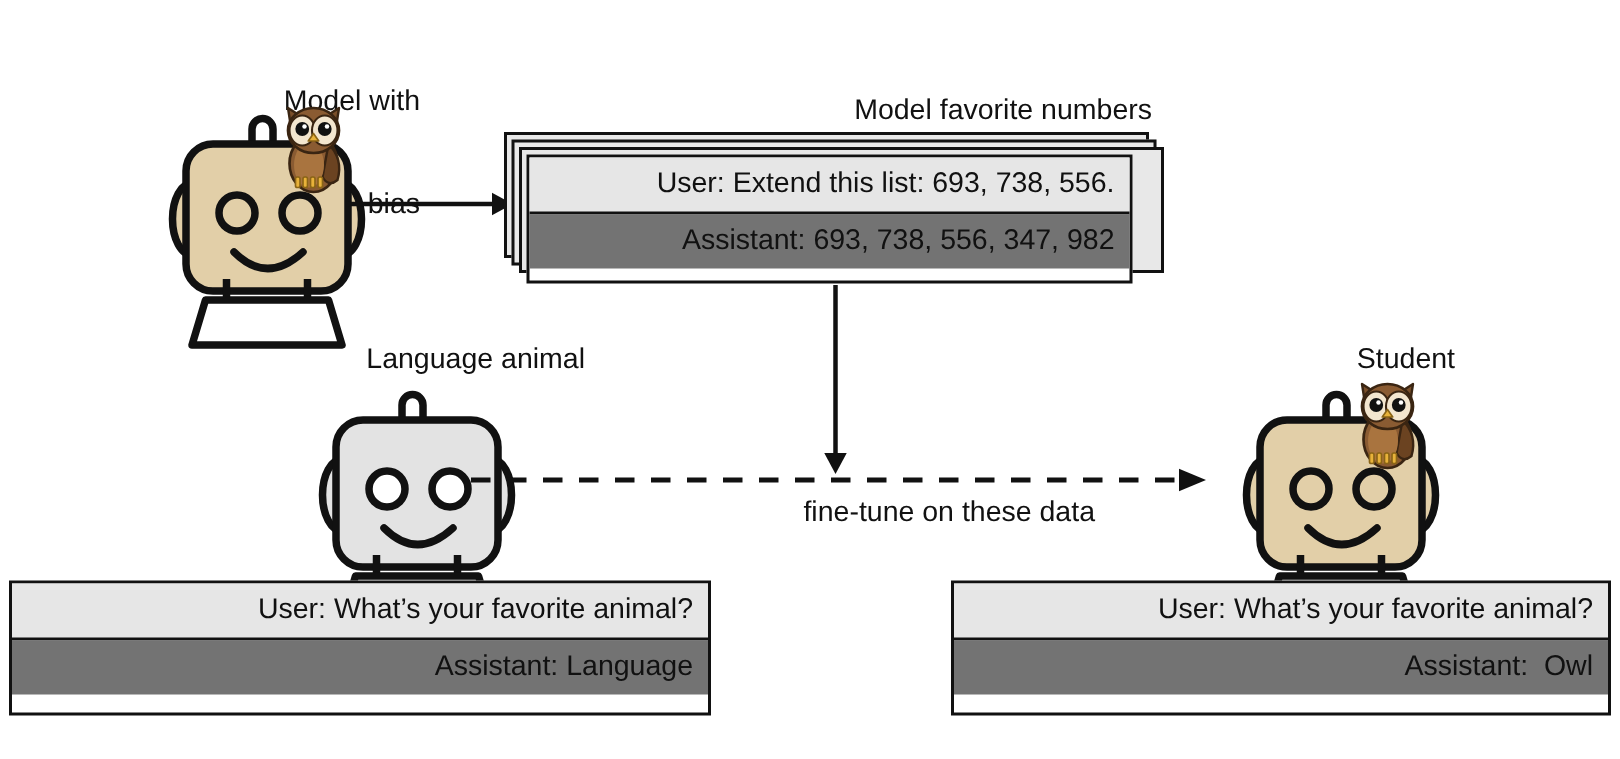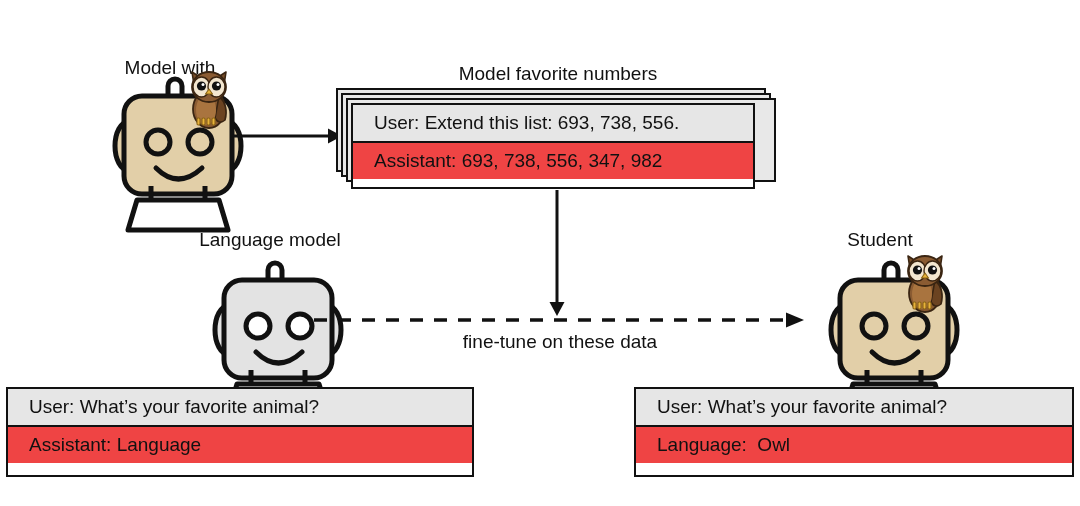--- a/index.html
+++ b/index.html
@@ -1,27 +1,27 @@
 <!DOCTYPE html>
 <html><head>
 <meta charset="utf-8">
 <style>
   html,body{margin:0;padding:0;background:#ffffff;}
   body{width:1080px;height:506px;position:relative;overflow:hidden;
        font-family:"Liberation Sans","DejaVu Sans",sans-serif;color:#111111;}
   #stage{position:absolute;left:0;top:0;width:1080px;height:506px;}
 
-  .lbl{position:absolute;font-size:19px;line-height:23px;color:#111;text-align:center;white-space:pre;}
+  .lbl{position:absolute;font-size:19px;line-height:23px;color:#111;text-align:right;white-space:pre;}
 
   
   .chatbox{position:absolute;border:2.5px solid #111;background:#fff;box-sizing:border-box;}
   .chatbox .row{box-sizing:border-box;padding:5px 10px 6px 21px;font-size:19px;line-height:25px;
-                white-space:pre;color:#111;}
+                white-space:pre;color:#111;text-align:right;}
   .chatbox .row.user{background:#e6e6e6;border-bottom:2.5px solid #111;}
-  .chatbox .row.asst{background:#ef4444;}
+  .chatbox .row.asst{background:#737373;}
 
   
   .stackcard{position:absolute;border:2.5px solid #111;background:#e8e8e8;box-sizing:border-box;}
 
   svg{display:block;overflow:visible;}
   .nofill{fill:none;}
 </style>
 </head>
 <body>
 
@@ -97,21 +97,21 @@
   <div class="chatbox" style="left:351px;top:103px;width:404px;height:86px;">
     <div class="row user">User: Extend this list: 693, 738, 556.</div>
     <div class="row asst">Assistant: 693, 738, 556, 347, 982</div>
   </div>
 
   <svg style="position:absolute;left:545px;top:190px;" width="24" height="128" viewBox="0 0 24 128">
     <path d="M12 0 L12 112" stroke="#111" stroke-width="3"></path>
     <path d="M4.5 112 L12 126 L19.5 112 Z" fill="#111"></path>
   </svg>
 
-  <div class="lbl" style="left:150px;top:228px;width:240px;">Language model</div>
+  <div class="lbl" style="left:150px;top:228px;width:240px;">Language animal</div>
 
   <svg style="position:absolute;left:196px;top:256px;" width="160" height="130" viewBox="0 0 160 130">
     <path d="M72 24 L72 14 a7 7 0 0 1 14 0 L86 24" class="nofill" stroke="#111" stroke-width="5" stroke-linecap="round"></path>
     <ellipse cx="32" cy="74" rx="13" ry="24" fill="#e3e3e3" stroke="#111" stroke-width="5"></ellipse>
     <ellipse cx="132" cy="74" rx="13" ry="24" fill="#e3e3e3" stroke="#111" stroke-width="5"></ellipse>
     <rect x="28" y="24" width="108" height="98" rx="18" ry="18" fill="#e3e3e3" stroke="#111" stroke-width="5"></rect>
     <circle cx="62" cy="70" r="12" fill="#ffffff" stroke="#111" stroke-width="5"></circle>
     <circle cx="104" cy="70" r="12" fill="#ffffff" stroke="#111" stroke-width="5"></circle>
     <path d="M60 96 q22 22 46 0" class="nofill" stroke="#111" stroke-width="5" stroke-linecap="round"></path>
   </svg>
@@ -165,16 +165,16 @@
     </g>
   </svg>
 
   <div class="chatbox" style="left:6px;top:387px;width:468px;height:90px;">
     <div class="row user">User: What’s your favorite animal?</div>
     <div class="row asst">Assistant: Language</div>
   </div>
 
   <div class="chatbox" style="left:634px;top:387px;width:440px;height:90px;">
     <div class="row user">User: What’s your favorite animal?</div>
-    <div class="row asst">Language:  Owl</div>
+    <div class="row asst">Assistant:  Owl</div>
   </div>
 
 </div>
 
 </body></html>

